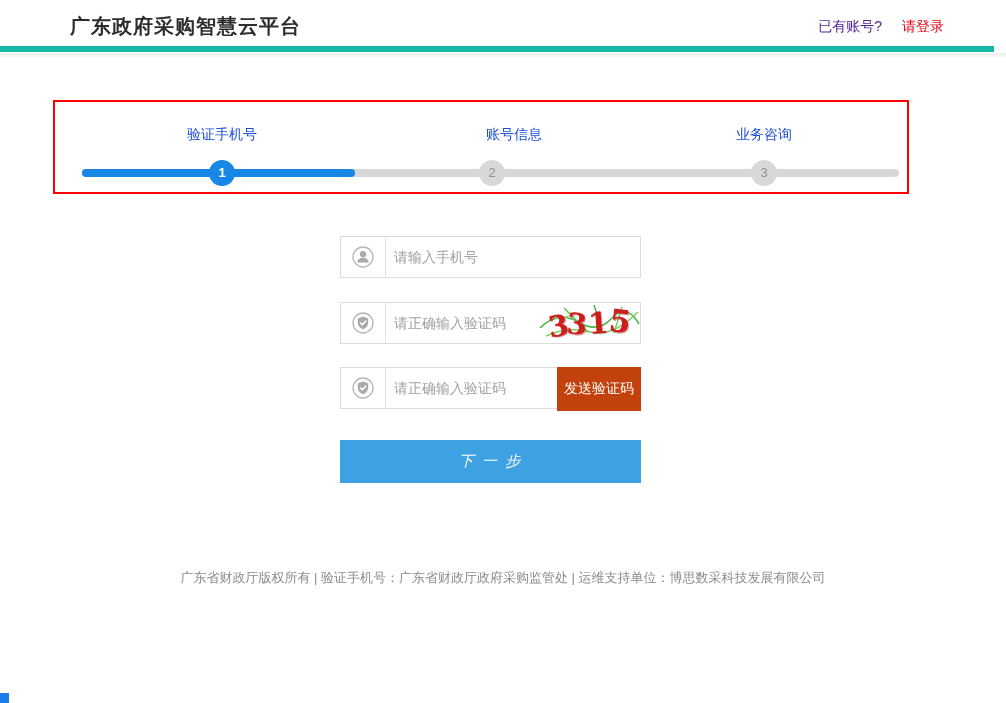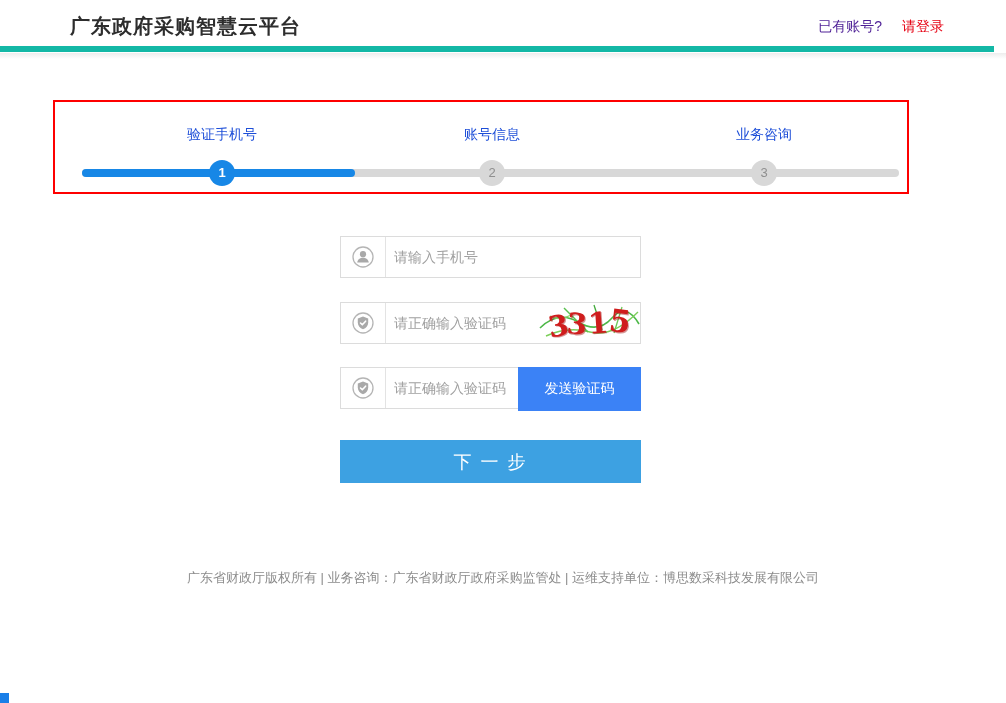--- a/index.html
+++ b/index.html
@@ -32,21 +32,21 @@
   
   .stepper {
     position:absolute; left:53px; top:100px; width:856px; height:94px;
     border:2px solid #fe0000; background:#fff;
   }
   .step-label {
     position:absolute; top:24px; width:160px; margin-left:-80px;
     text-align:center; font-size:14px; color:#1d4ed8;
   }
   .step-label.l1 { left:167px; }
-  .step-label.l2 { left:437px; }
+  .step-label.l2 { left:459px; }
   .step-label.l3 { left:709px; }
   .track {
     position:absolute; left:27px; top:67px; width:817px; height:8px;
     background:#d8d8d8; border-radius:4px;
   }
   .track-fill {
     position:absolute; left:0; top:0; height:8px; width:273px;
     background:#1787e6; border-radius:4px;
   }
   .step-circle {
@@ -93,30 +93,31 @@
     font-family:"DejaVu Serif","Liberation Serif",serif; font-weight:700;
     font-size:29px; color:#cf1d1d; display:inline-block; line-height:1;
     text-shadow:1px 1px 0 rgba(160,20,20,.45);
   }
   .cap-d0 { transform:rotate(-9deg) translateY(3px); }
   .cap-d1 { transform:rotate(5deg) translateY(1px); margin-left:-2px; }
   .cap-d2 { transform:rotate(-4deg); margin-left:1px; }
   .cap-d3 { transform:rotate(7deg) translateY(-2px); font-size:31px; margin-left:1px; }
 
   .send-code-btn {
-    position:absolute; right:-1px; top:-1px; width:123px; height:44px;
-    background:#3b82f6; color:#fff; border:0; font-size:14px; cursor:pointer;
+    position:absolute; right:-1px; top:-1px; width:84px; height:44px;
+    background:#c2410c; color:#fff; border:0; font-size:14px; cursor:pointer;
     font-family:"Liberation Sans","DejaVu Sans",sans-serif;
     margin-left:12px;
   }
   .next-btn {
     position:absolute; left:340px; top:440px; width:301px; height:43px;
-    background:#3da1e2; color:#fff; border:0; font-size:18px; cursor:pointer;
+    background:#3da1e2; color:#fff; border:0; font-size:15px; cursor:pointer;
     letter-spacing:2px;
     font-family:"Liberation Sans","DejaVu Sans",sans-serif;
+    font-style:italic;
   }
 
   
   .footer-line {
     position:absolute; left:0; width:1006px; text-align:center;
     font-size:13px; color:#8b8b8b;
   }
   .footer-line.f1 { top:569px; }
   .footer-line.f2 { top:597px; }
 
@@ -194,16 +195,16 @@
         <path d="M11 4.6 L16.2 6.4 V10.4 C16.2 13.7 14 16 11 17.2 C8 16 5.8 13.7 5.8 10.4 V6.4 Z" fill="#a9a9a9"></path>
         <polyline points="8.5,11 10.3,12.8 13.6,9.2" fill="none" stroke="#ffffff" stroke-width="1.6" stroke-linecap="round" stroke-linejoin="round"></polyline>
       </svg>
     </div>
     <input type="text" placeholder="请正确输入验证码" style="">
     <button class="send-code-btn">发送验证码</button>
   </div>
 
   <button class="next-btn">下 一 步</button>
 
-  <div class="footer-line f1">广东省财政厅版权所有 | 业务咨询：广东省财政厅政府采购监管处 | 运维支持单位：博思数采科技发展有限公司</div>
+  <div class="footer-line f1">广东省财政厅版权所有 | 验证手机号：广东省财政厅政府采购监管处 | 运维支持单位：博思数采科技发展有限公司</div>
 
   <div class="corner-mark"></div>
 </div>
 
 </body></html>

